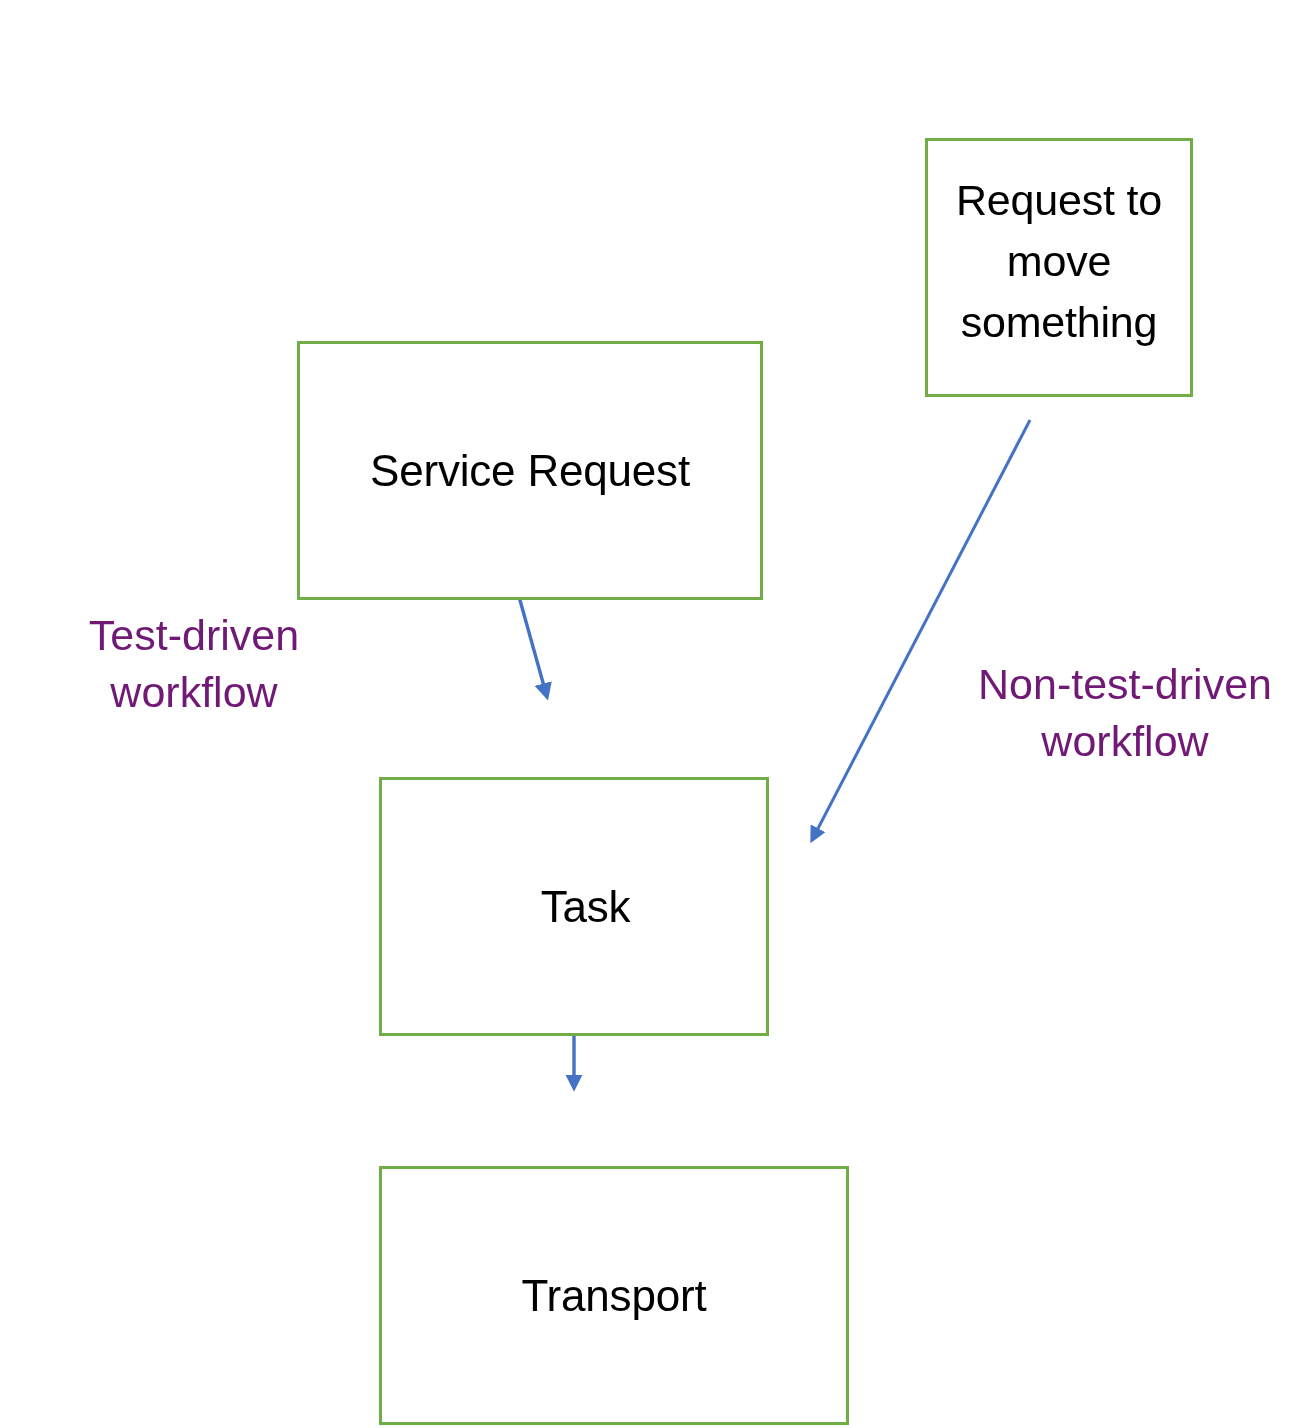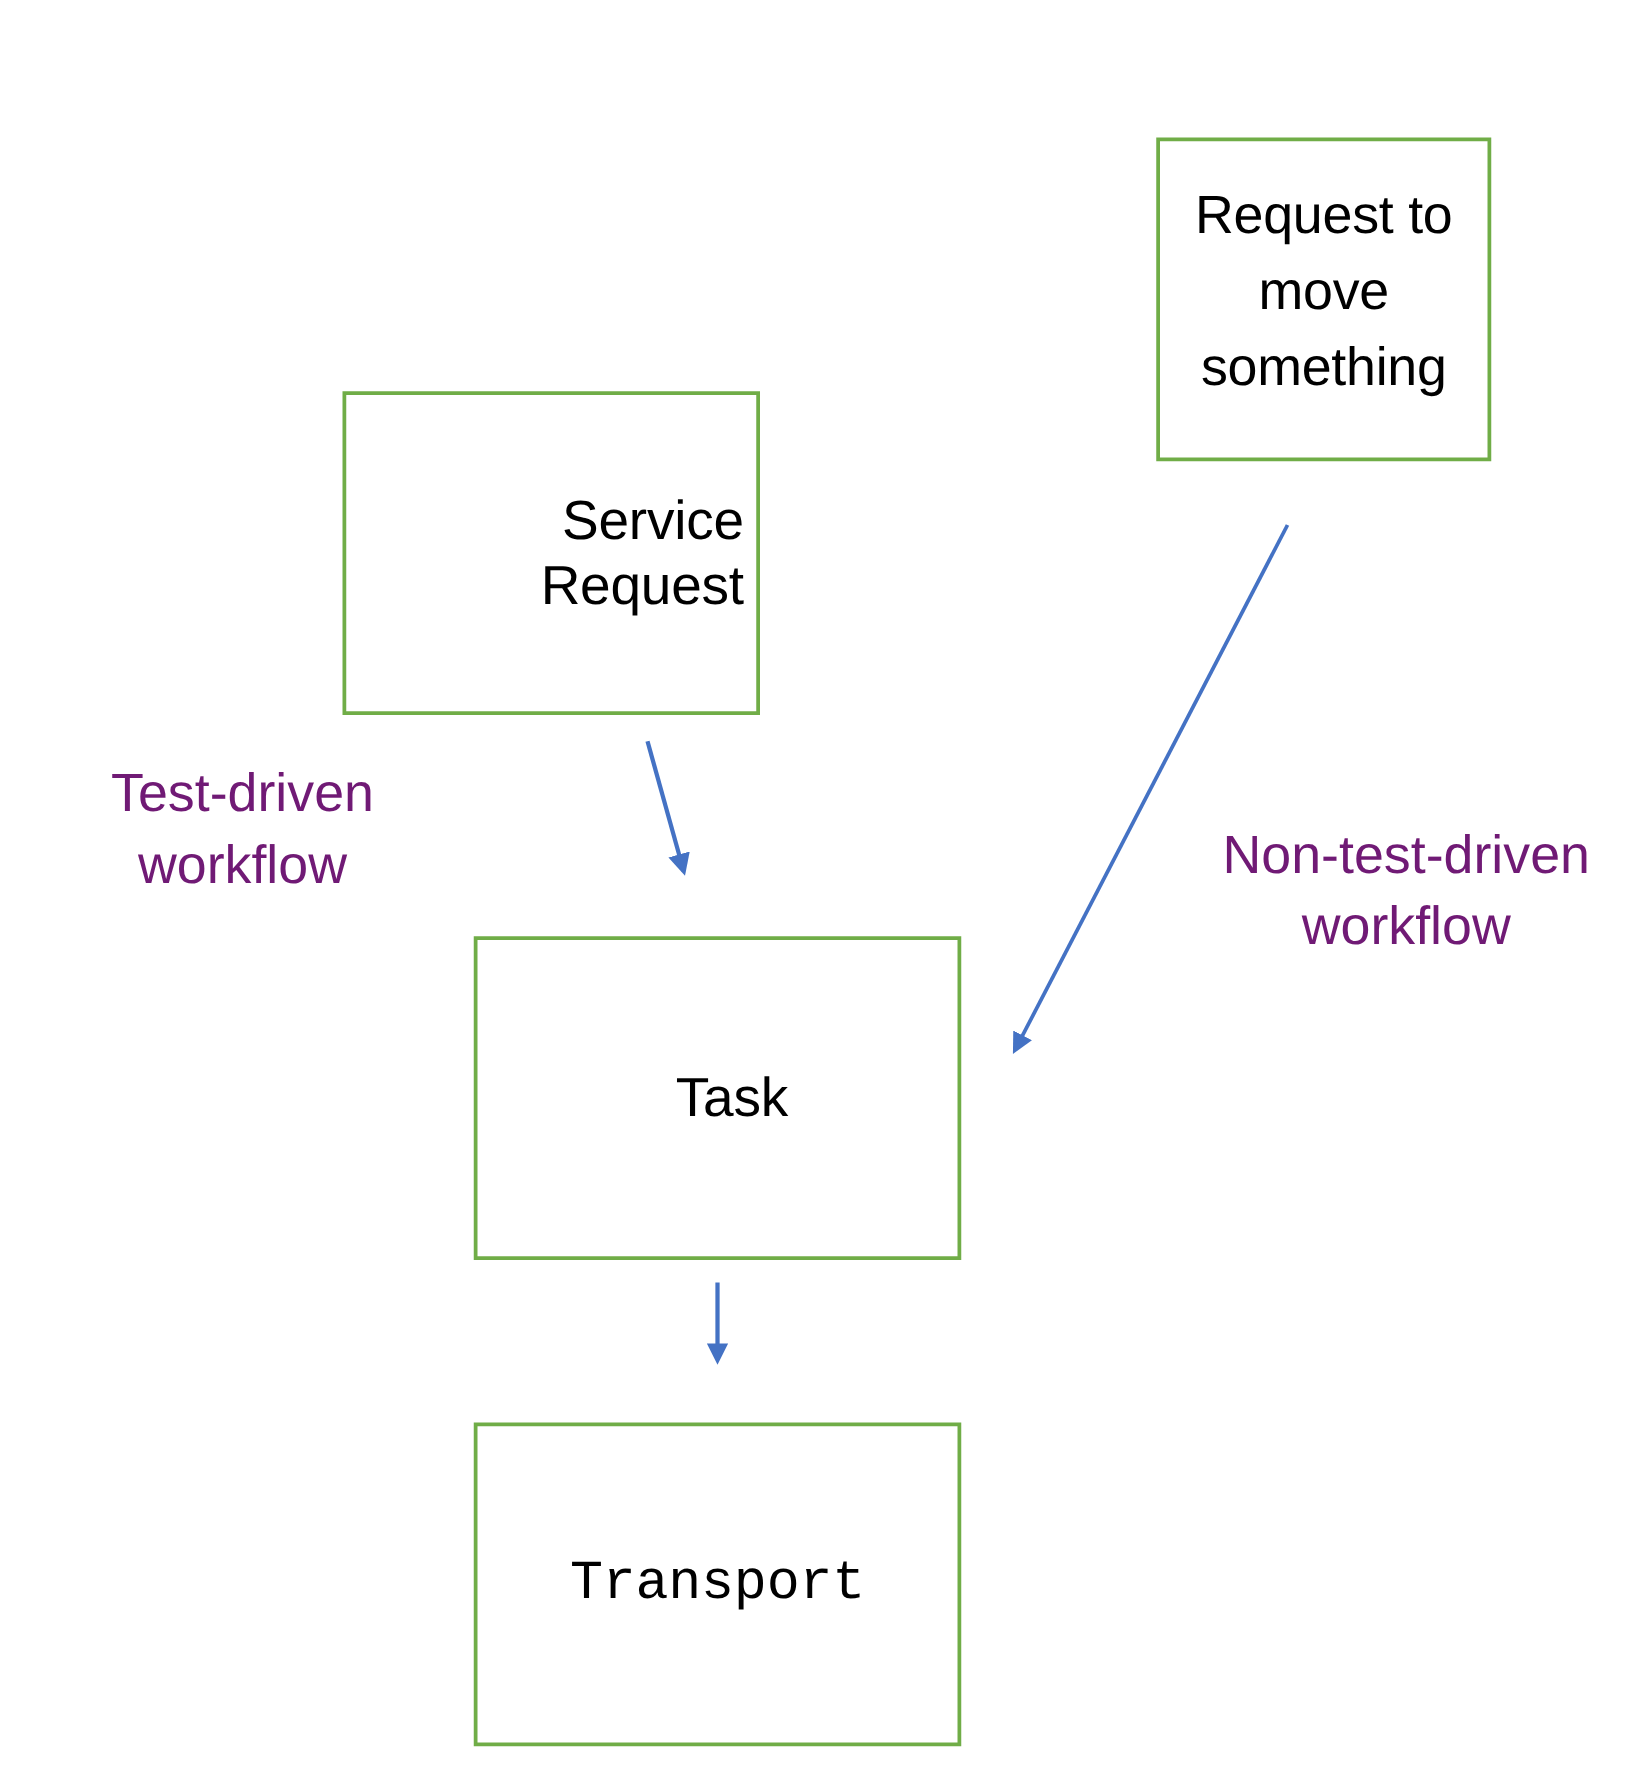--- a/index.html
+++ b/index.html
@@ -20,20 +20,21 @@
   }
   .node {
     position: absolute;
     box-sizing: border-box;
     border: 3px solid #70AD47;
     background: #ffffff;
     display: flex;
     align-items: center;
     justify-content: center;
     text-align: center;
+    margin-top: 28px;
   }
   .node-label {
     color: #000000;
     font-size: 44px;
     line-height: 1.18;
     font-weight: 400;
     letter-spacing: -0.2px;
     padding: 0 10px;
     white-space: pre-line;
   }
@@ -44,39 +45,37 @@
     width: 268px;
     height: 259px;
   }
   #node-request-to-move .node-label {
     font-size: 43px;
     line-height: 1.42;
     position: relative;
     top: -6px;
   }
   #node-service-request {
-    left: 274px;
+    left: 297px;
     top: 313px;
-    width: 334px;
+    width: 466px;
     height: 259px;
-    text-align: right;
   }
   #node-task {
     left: 379px;
     top: 749px;
     width: 390px;
     height: 259px;
     padding-left: 23px;
   }
   #node-transport {
     left: 379px;
     top: 1138px;
-    width: 390px;
+    width: 470px;
     height: 259px;
-    font-family: Liberation Mono, monospace;
   }
   
   .annotation {
     position: absolute;
     color: #701a75;
     font-size: 43px;
     line-height: 1.33;
     text-align: center;
     white-space: pre-line;
   }

